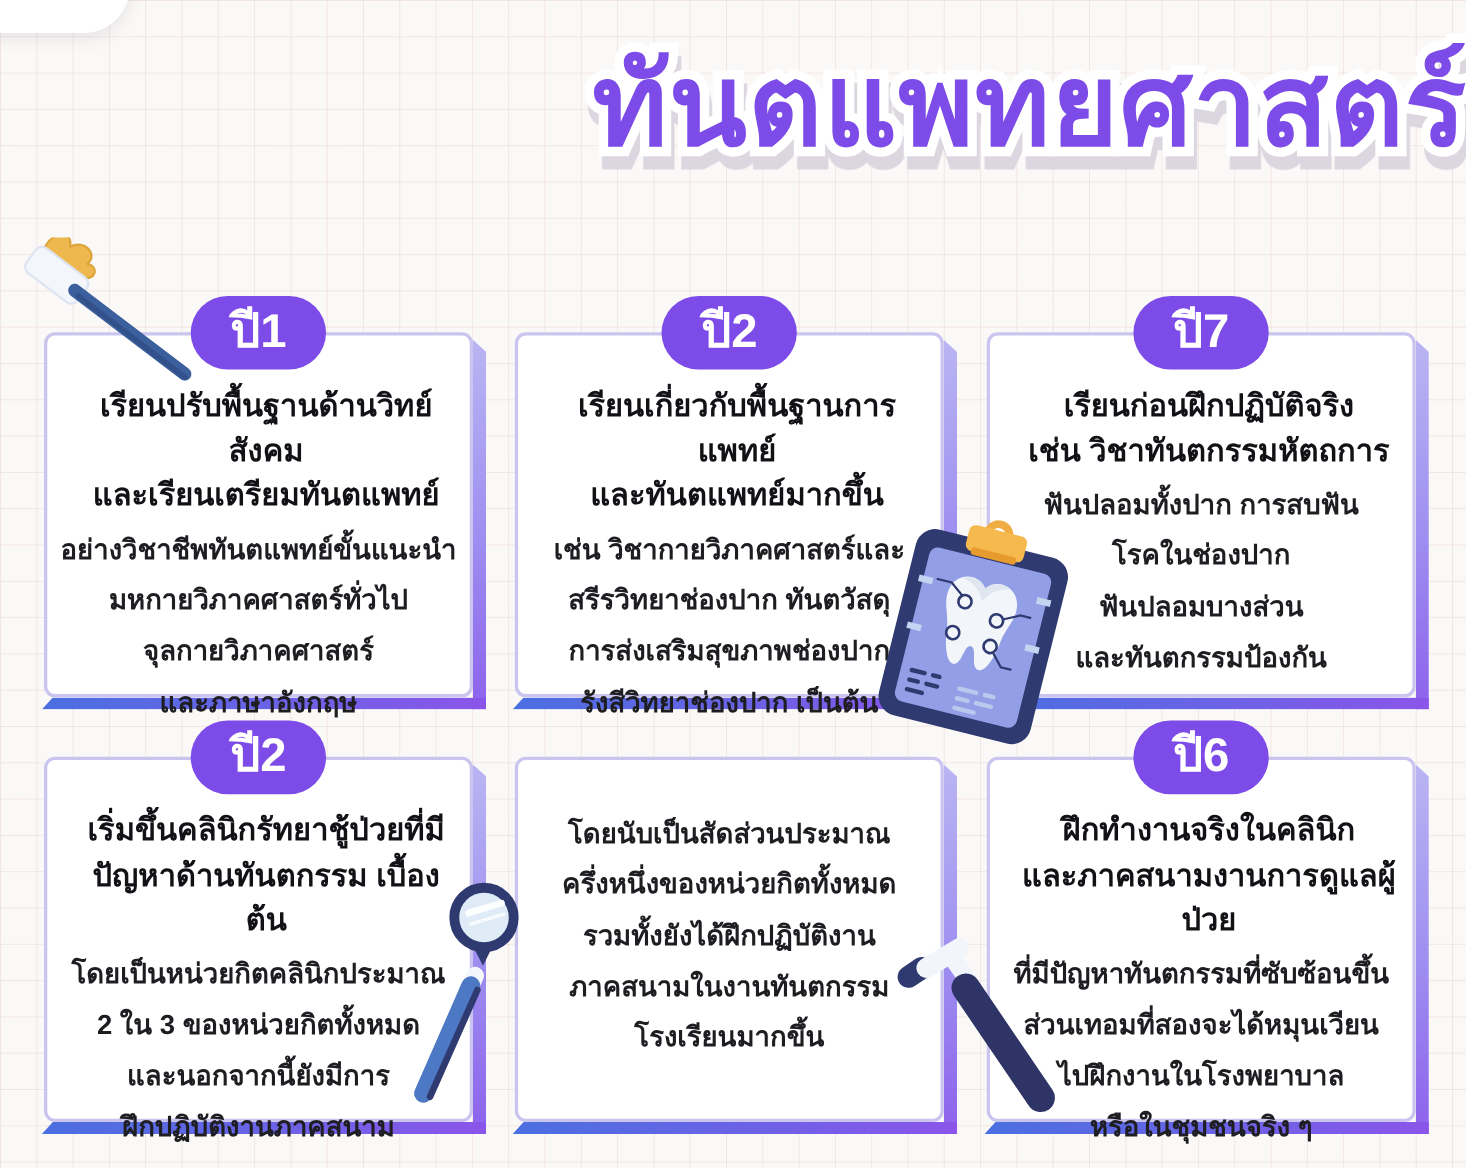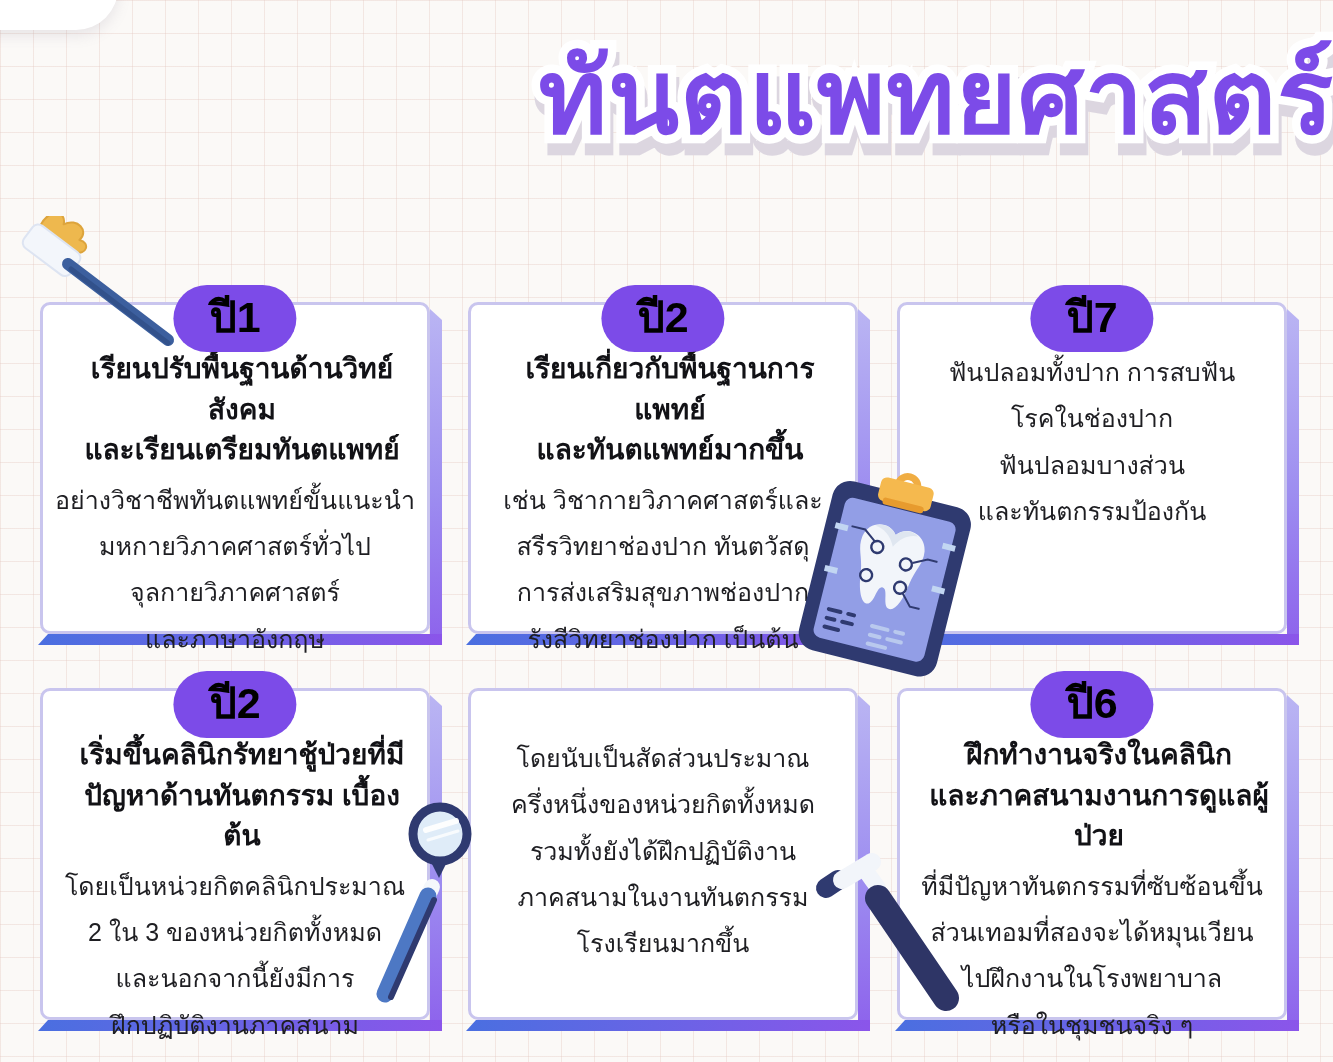--- a/index.html
+++ b/index.html
@@ -50,31 +50,31 @@
     background:linear-gradient(180deg,#bab5f3 0%,#9d8df0 55%,#8d62ec 100%);
     clip-path:polygon(0 0,100% 11px,100% 100%,0 100%);
   }
   .edge-bottom{
     position:absolute;left:-2px;right:-12px;bottom:-11px;height:11px;
     background:linear-gradient(90deg,#4a6fe0 0%,#6d62e6 55%,#8b55ea 100%);
     clip-path:polygon(10px 0,100% 0,100% 100%,0 100%);
   }
   .badge{
     position:absolute;top:-33px;left:50%;transform:translateX(-50%);
-    background:#7c4be8;color:#000000;
+    background:#7c4be8;color:#ffffff;
     font-size:43px;font-weight:800;line-height:1;
     padding:11px 36px 13px 36px;border-radius:36px;
-    z-index:3;white-space:nowrap;margin-top:16px;
+    z-index:3;white-space:nowrap;
   }
   .heading{
     white-space:pre-line;font-size:28px;font-weight:800;color:#121216;
     line-height:1.45;margin:0 0 6px 14px;
   }
   .body-text{
-    white-space:pre-line;font-size:25px;font-weight:400;color:#1e1e22;
+    white-space:pre-line;font-size:25px;font-weight:700;color:#1e1e22;
     line-height:1.85;margin:0;
   }
   
   #card1{left:40px;top:302px;} #card2{left:468px;top:302px;} #card3{left:897px;top:302px;}
   #card4{left:40px;top:688px;} #card5{left:468px;top:688px;} #card6{left:897px;top:688px;}
   
   .deco{position:absolute;z-index:5;}
   #toothbrush{left:16px;top:216px;width:175px;height:140px;}
   #clipboard{left:812px;top:470px;width:150px;height:200px;transform:rotate(14deg);}
   #mirror{left:366px;top:790px;width:130px;height:220px;}
@@ -117,20 +117,22 @@
 การส่งเสริมสุขภาพช่องปาก
 รังสีวิทยาช่องปาก เป็นต้น</p>
     </div>
     <div class="badge">ปี2</div>
   </div>
 
   <div class="card3d" id="card3">
     <div class="edge-right"></div>
     <div class="edge-bottom"></div>
     <div class="card">
+      <p class="heading">เรียนก่อนฝึกปฏิบัติจริง
+เช่น วิชาทันตกรรมหัตถการ</p>
       <p class="body-text">ฟันปลอมทั้งปาก การสบฟัน
 โรคในช่องปาก
 ฟันปลอมบางส่วน
 และทันตกรรมป้องกัน</p>
     </div>
     <div class="badge">ปี7</div>
   </div>
 
   <div class="card3d" id="card4">
     <div class="edge-right"></div>

